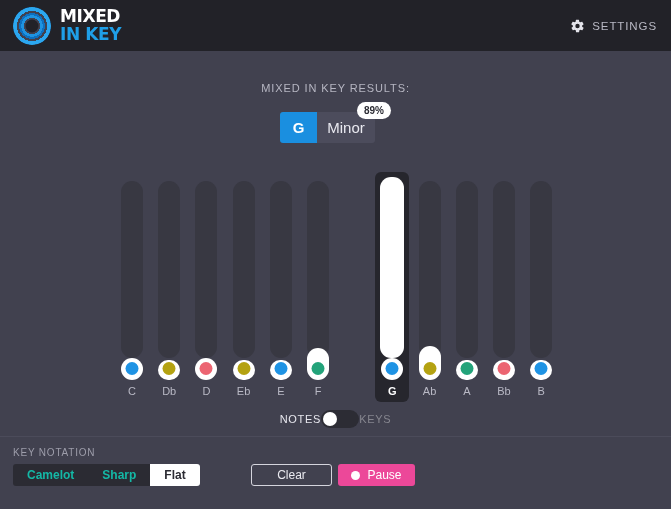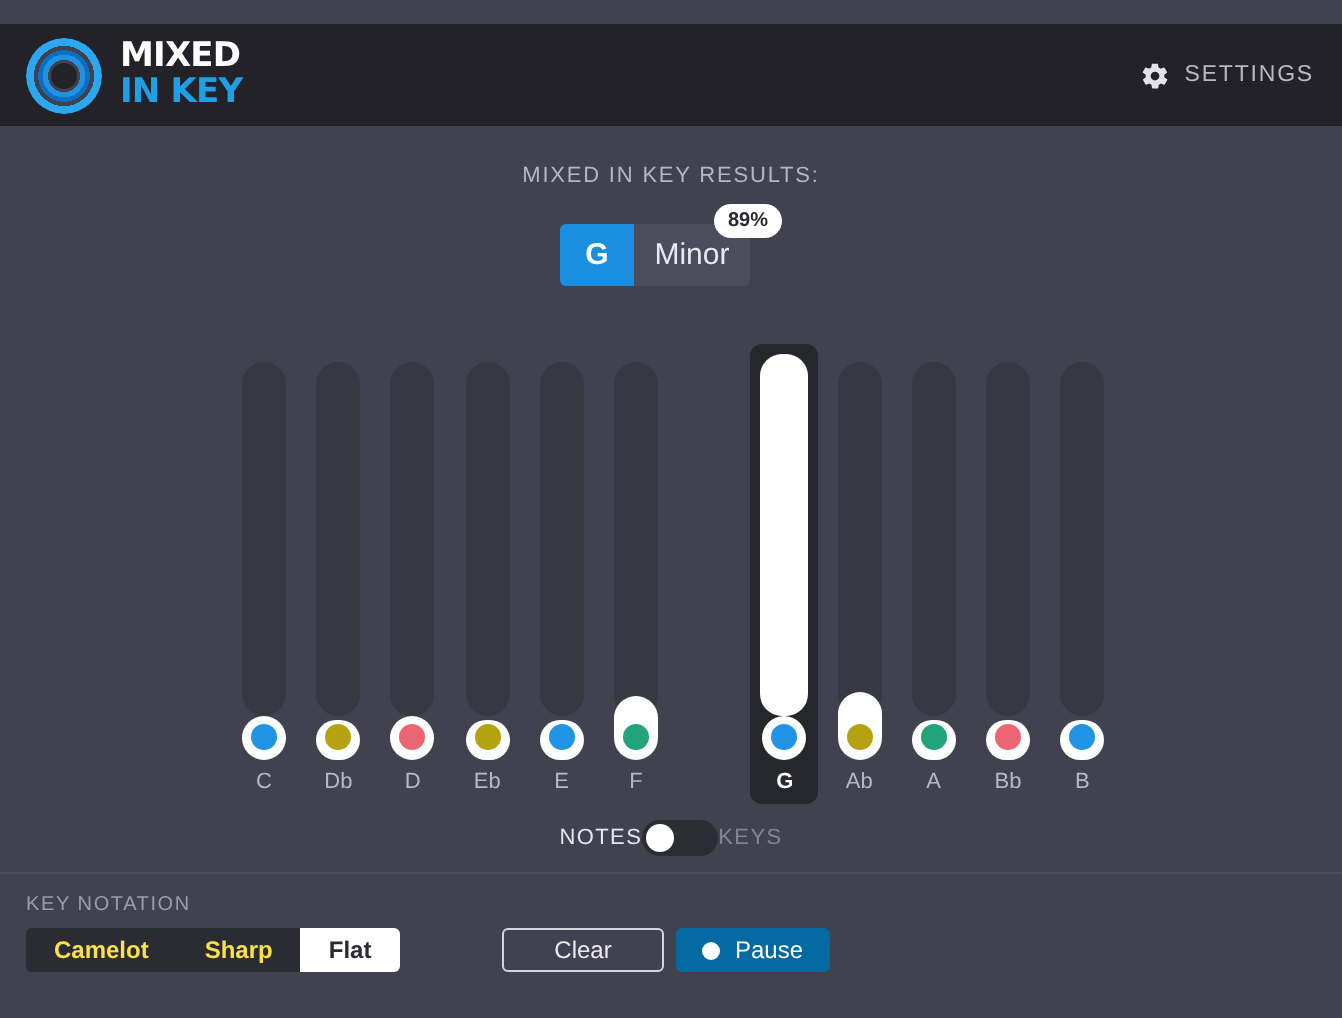--- a/index.html
+++ b/index.html
@@ -6,21 +6,21 @@
   html, body {
     width: 671px; height: 509px;
     background: #41414f;
     font-family: "Liberation Sans", sans-serif;
     overflow: hidden;
   }
   #app { position: relative; width: 671px; height: 509px; background: #41414f; }
 
   
   .header {
-    position: absolute; left: 0; top: 12px; width: 671px; height: 51px;
+    position: absolute; left: 0; top: 0; width: 671px; height: 51px;
     background: #222228;
     display: flex; align-items: center;
   }
   .brand { display: flex; align-items: center; margin-left: 13px; }
   .logo-ring {
     width: 38px; height: 38px; border-radius: 50%;
     background: radial-gradient(circle at 50% 50%, #41414f 0 30%, #1f93e0 30% 40%, #0d6fbf 40% 48%, #41414f 48% 56%, #2ba7f0 56% 70%, #1678c4 70% 84%, #125a94 84% 100%);
     position: relative; flex: 0 0 auto;
   }
   .logo-ring::after {
@@ -129,35 +129,35 @@
   }
   .kn-label {
     position: absolute; left: 13px; top: 447px;
     font-size: 10px; color: #9d9daa; letter-spacing: 0.8px;
   }
   .seg-group {
     position: absolute; left: 13px; top: 464px; height: 22px;
     display: flex; border-radius: 3px; overflow: hidden;
   }
   .seg-group .seg {
-    background: #2b2b33; color: #fde047; font-size: 12px; font-weight: bold;
+    background: #2b2b33; color: #14b8a6; font-size: 12px; font-weight: bold;
     display: flex; align-items: center; justify-content: center;
     padding: 0 14px; cursor: pointer;
   }
   .seg-group .seg.sel { background: #ffffff; color: #2b2b33; }
 
   .btn-clear {
     position: absolute; left: 251px; top: 464px; width: 81px; height: 22px;
     border: 1px solid #d5d5dd; border-radius: 3px; background: transparent;
     color: #eaeaf0; font-size: 12px; cursor: pointer;
     font-family: "Liberation Sans", sans-serif;
   }
   .btn-pause {
     position: absolute; left: 338px; top: 464px; width: 77px; height: 22px;
-    border: none; border-radius: 3px; background: #0369a1; color: #ffffff;
+    border: none; border-radius: 3px; background: #ec4899; color: #ffffff;
     font-size: 12px; cursor: pointer; display: flex; align-items: center;
     justify-content: center; gap: 7px;
     font-family: "Liberation Sans", sans-serif;
   }
   .pause-dot { width: 9px; height: 9px; border-radius: 50%; background: #ffffff; }
 </style>
 </head>
 <body>
 
 <div id="app">

